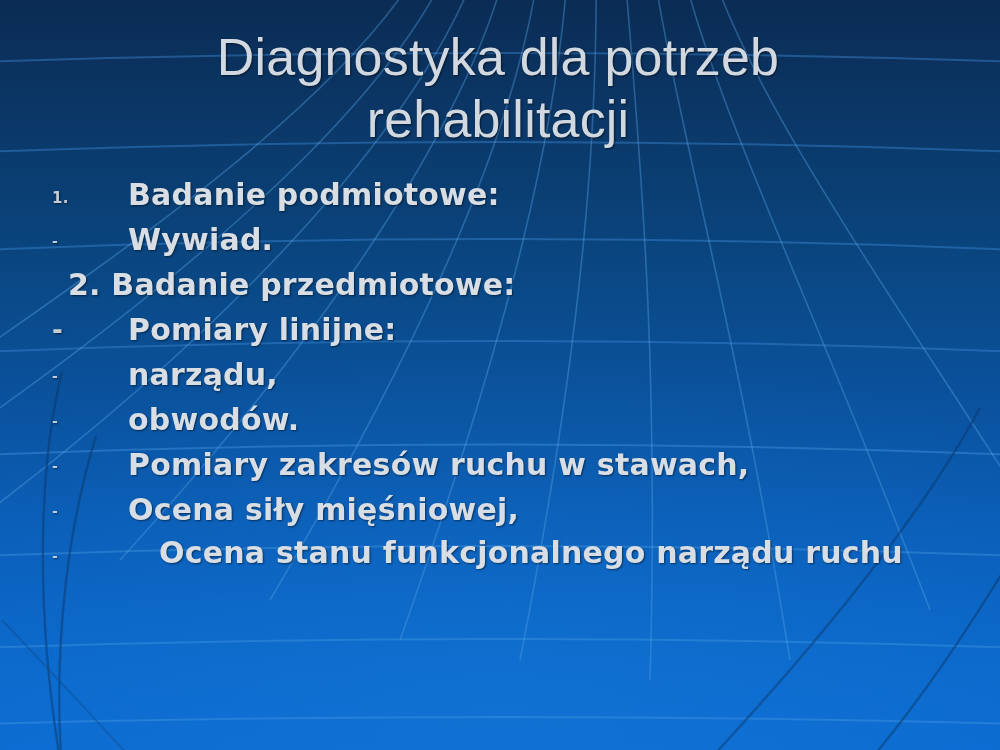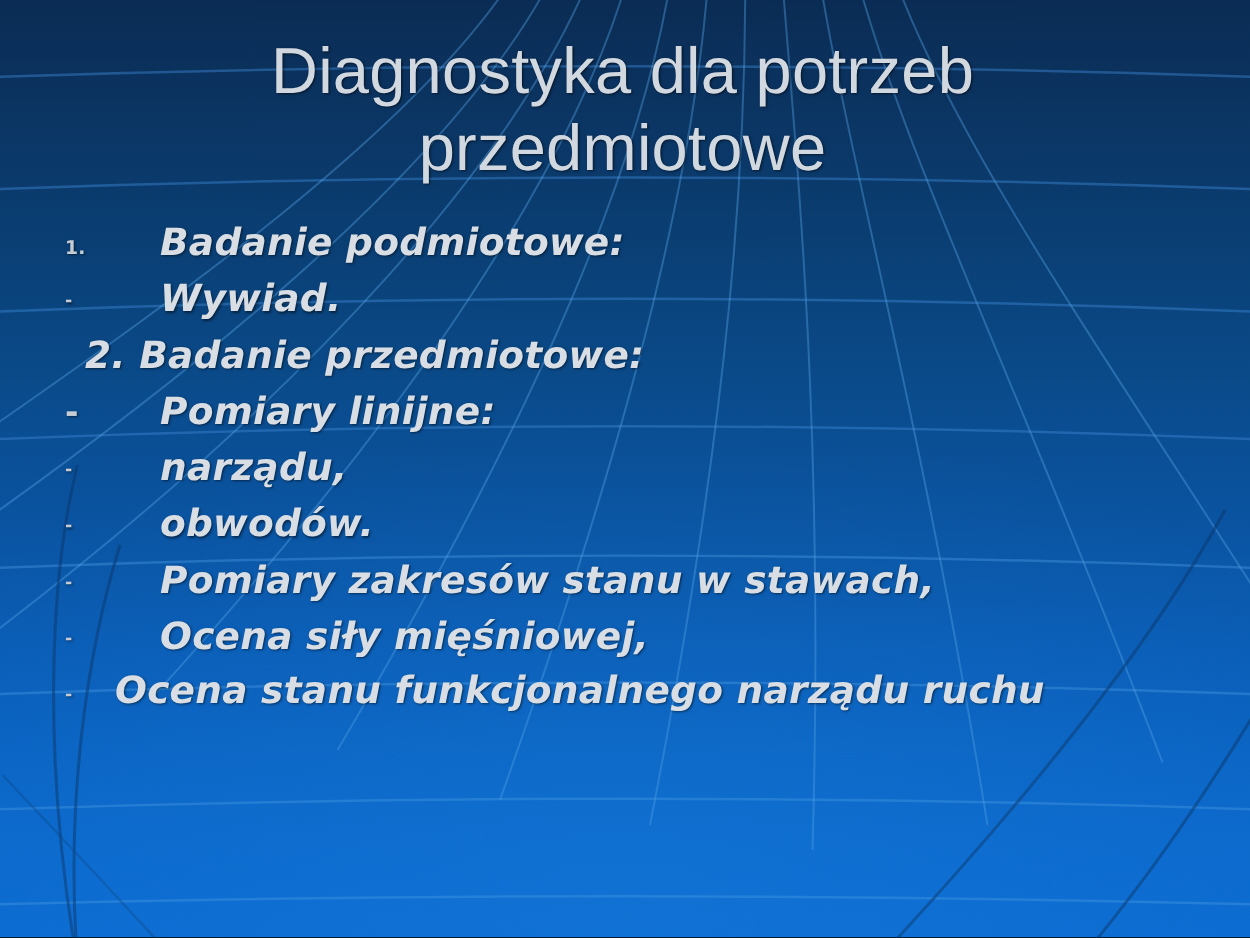--- a/index.html
+++ b/index.html
@@ -88,32 +88,32 @@
     left: 0;
     top: 0;
     color: #c6ccd4;
     font-weight: 700;
     text-shadow: 1px 1px 2px rgba(0,0,0,0.5);
   }
   .marker.num   { font-size: 15px; line-height: 52px; }
   .marker.dash  { font-size: 14px; line-height: 48px; }
   .marker.dash-lg { font-size: 26px; line-height: 46px; }
 
-  .line .txt { display: inline-block; font-style: italic; }
+  .line .txt { display: inline-block; }
 
   
   .ind-a .txt { margin-left: 76px; }   
   .ind-b .txt { margin-left: 16px; }    
   .ind-c .txt { margin-left: 76px; }   
   .ind-d .txt { margin-left: 76px; }   
 
   .line.wrap { white-space: normal; }
   .line.wrap .txt {
     display: block;
-    margin-left: 40px;
+    margin-left: 107px;
     line-height: 41px;
     max-width: 790px;
   }
 </style>
 </head>
 <body>
 
 <div id="slide">
 
   <svg class="globe-layer" viewBox="0 0 1000 750" preserveAspectRatio="none" aria-hidden="true">
@@ -162,21 +162,21 @@
     </g>
     <g fill="none" stroke="#0b4582" stroke-opacity="0.40" stroke-width="2">
       <path d="M 2,620 C 40,660 96,720 140,768"></path>
     </g>
   </svg>
 
   <div class="vignette"></div>
 
   <div class="title-block">
     <div class="title-line">Diagnostyka dla potrzeb</div>
-    <div class="title-line">przedmiotowe</div>
+    <div class="title-line">rehabilitacji</div>
   </div>
 
   <div class="body-block">
 
     <div class="line ind-a">
       <span class="marker num">1.</span>
       <span class="txt">Badanie podmiotowe:</span>
     </div>
 
     <div class="line ind-a">
@@ -198,21 +198,21 @@
       <span class="txt">narządu,</span>
     </div>
 
     <div class="line ind-d">
       <span class="marker dash">-</span>
       <span class="txt">obwodów.</span>
     </div>
 
     <div class="line ind-d">
       <span class="marker dash">-</span>
-      <span class="txt">Pomiary zakresów stanu w stawach,</span>
+      <span class="txt">Pomiary zakresów ruchu w stawach,</span>
     </div>
 
     <div class="line ind-d">
       <span class="marker dash">-</span>
       <span class="txt">Ocena siły mięśniowej,</span>
     </div>
 
     <div class="line wrap">
       <span class="marker dash">-</span>
       <span class="txt">Ocena stanu funkcjonalnego narządu ruchu</span>

